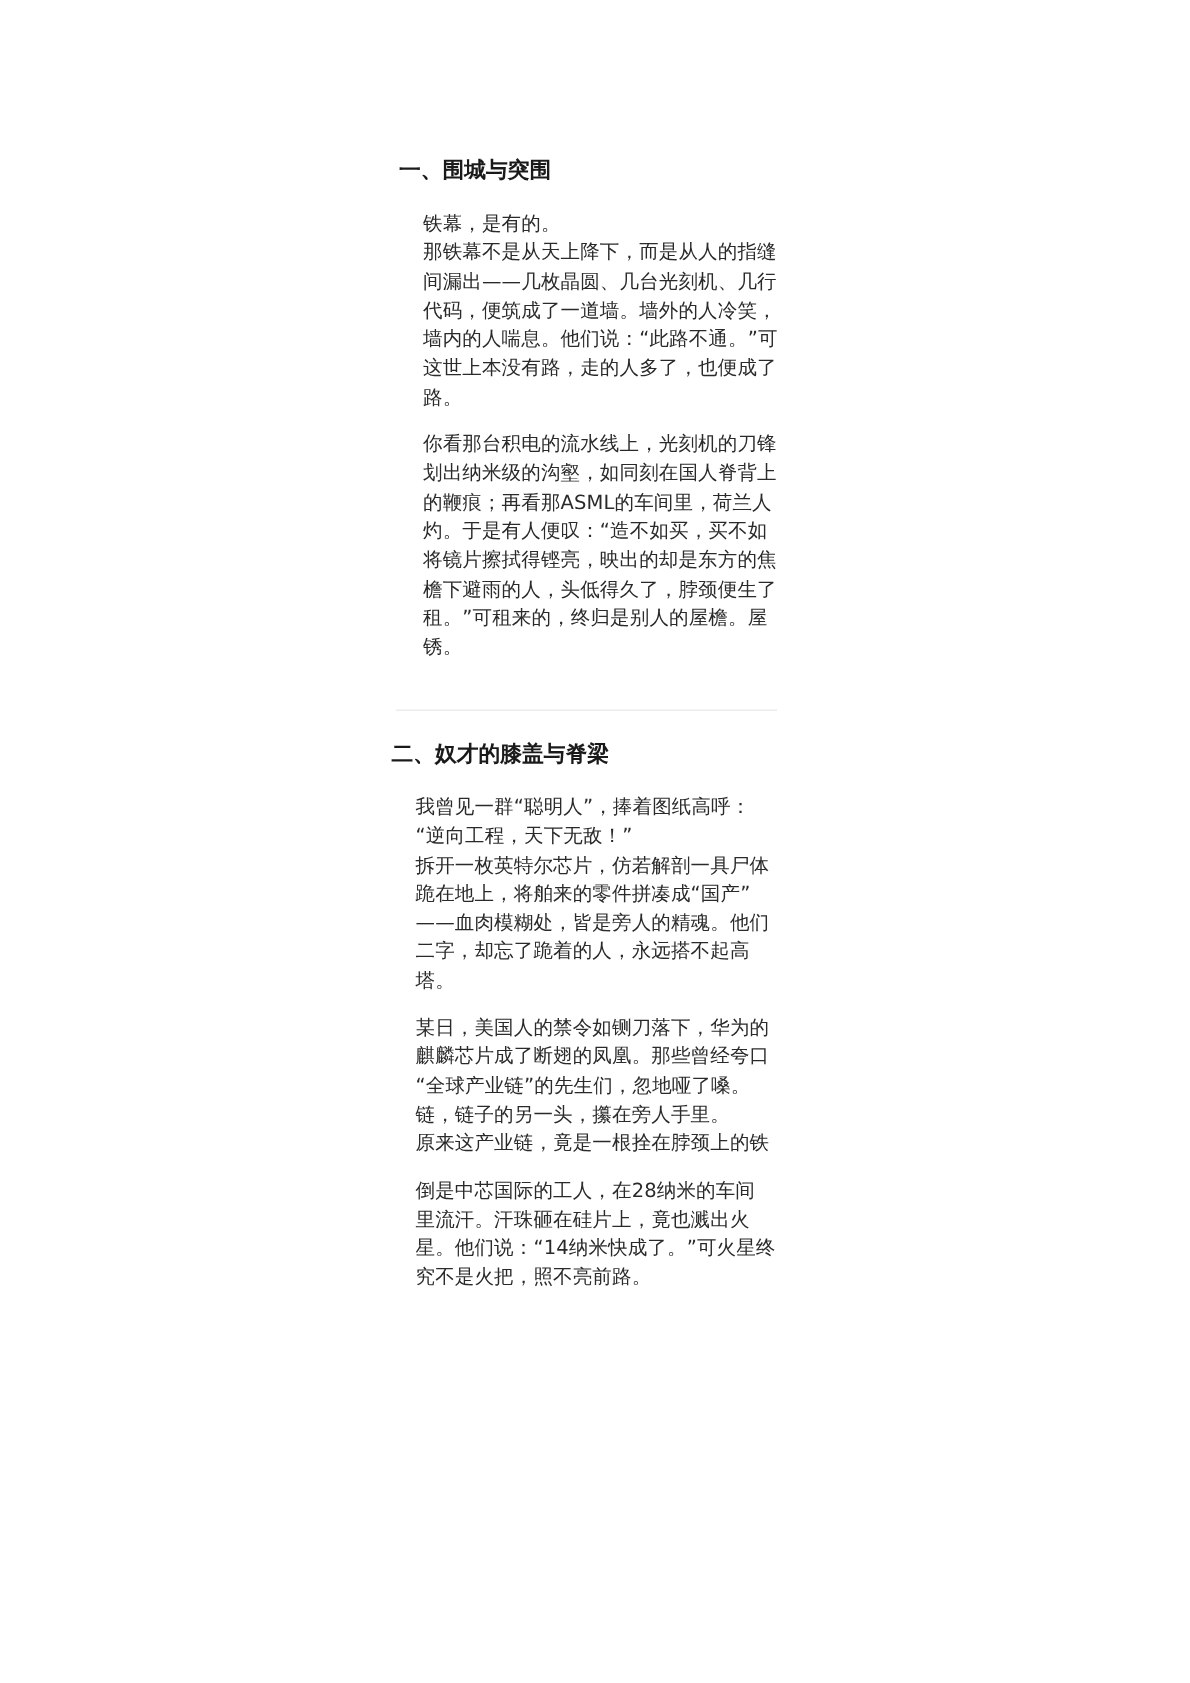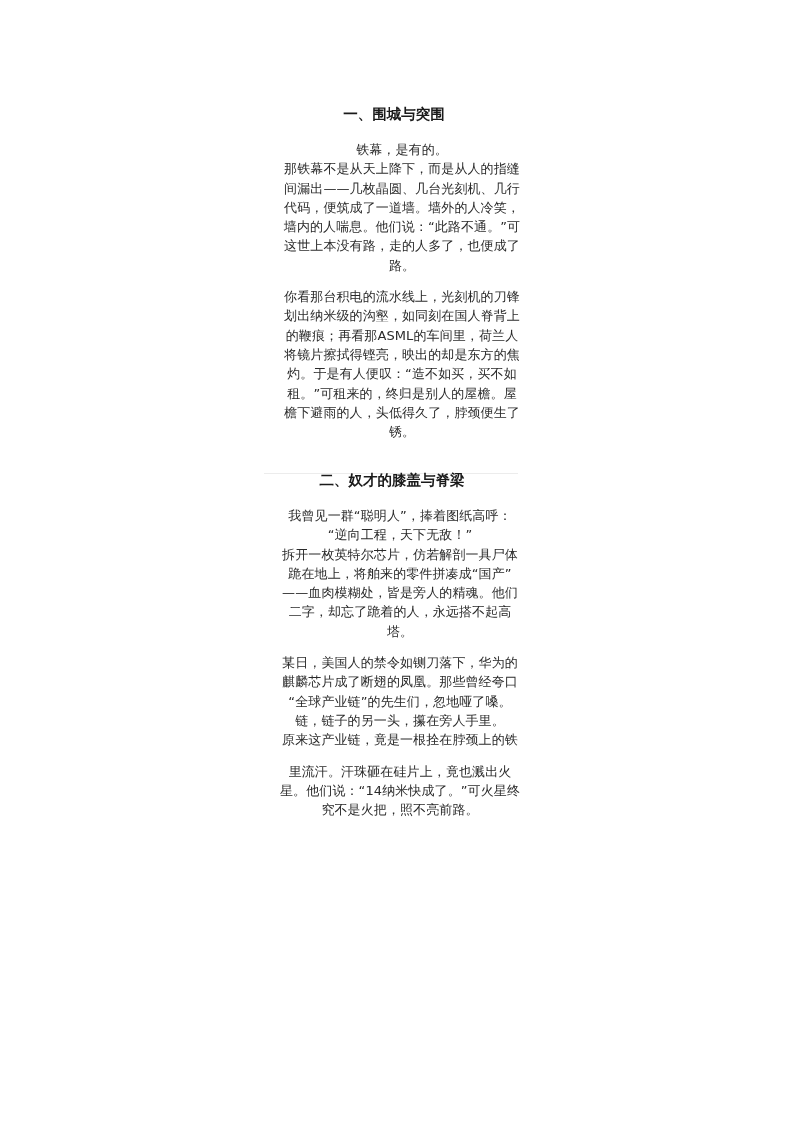--- a/index.html
+++ b/index.html
@@ -1,20 +1,20 @@
 <!DOCTYPE html>
 <html><head>
 <meta charset="utf-8">
 <style>
   html, body { margin: 0; padding: 0; background: #ffffff; }
   body { width: 793px; height: 1122px; position: relative; overflow: hidden;
          font-family: "DejaVu Sans", "Liberation Sans", sans-serif; color: #222; }
-  .section { position: absolute; text-align: center; }
+  .section { position: absolute; }
   .s1 { left: 266px; top: 104px; width: 256px; }
-  .s2 { left: 261px; top: 470px; width: 262px; }
+  .s2 { left: 261px; top: 493px; width: 262px; }
   h2 { margin: 0 0 16px 0; font-size: 14.5px; font-weight: bold; color: #1a1a1a; line-height: 20px; }
   p { margin: 0 0 12px 16px; font-size: 13px; line-height: 19.3px; color: #2a2a2a; letter-spacing: 0.1px; }
   .line { display: block; white-space: nowrap; }
   .divider { position: absolute; left: 264px; top: 473px; width: 254px; height: 1px; background: #ececec; }
 </style>
 </head>
 <body>
 
 <div class="section s1">
   <h2>一、围城与突围</h2>
@@ -24,24 +24,24 @@
       <span class="line">间漏出——几枚晶圆、几台光刻机、几行</span>
       <span class="line">代码，便筑成了一道墙。墙外的人冷笑，</span>
       <span class="line">墙内的人喘息。他们说：“此路不通。”可</span>
       <span class="line">这世上本没有路，走的人多了，也便成了</span>
       <span class="line">路。</span>
     </p>
   <p>
       <span class="line">你看那台积电的流水线上，光刻机的刀锋</span>
       <span class="line">划出纳米级的沟壑，如同刻在国人脊背上</span>
       <span class="line">的鞭痕；再看那ASML的车间里，荷兰人</span>
+      <span class="line">灼。于是有人便叹：“造不如买，买不如</span>
       <span class="line">将镜片擦拭得铿亮，映出的却是东方的焦</span>
-      <span class="line">灼。于是有人便叹：“造不如买，买不如</span>
+      <span class="line">檐下避雨的人，头低得久了，脖颈便生了</span>
       <span class="line">租。”可租来的，终归是别人的屋檐。屋</span>
-      <span class="line">檐下避雨的人，头低得久了，脖颈便生了</span>
       <span class="line">锈。</span>
     </p>
 </div>
 
 <div class="divider"></div>
 
 <div class="section s2">
   <h2>二、奴才的膝盖与脊梁</h2>
   <p>
       <span class="line">我曾见一群“聪明人”，捧着图纸高呼：</span>
@@ -53,17 +53,18 @@
       <span class="line">塔。</span>
     </p>
   <p>
       <span class="line">某日，美国人的禁令如铡刀落下，华为的</span>
       <span class="line">麒麟芯片成了断翅的凤凰。那些曾经夸口</span>
       <span class="line">“全球产业链”的先生们，忽地哑了嗓。</span>
       <span class="line">链，链子的另一头，攥在旁人手里。</span>
       <span class="line">原来这产业链，竟是一根拴在脖颈上的铁</span>
     </p>
   <p>
+      <span class="line">倒是中芯国际的工人，在28纳米的车间</span>
       <span class="line">里流汗。汗珠砸在硅片上，竟也溅出火</span>
       <span class="line">星。他们说：“14纳米快成了。”可火星终</span>
       <span class="line">究不是火把，照不亮前路。</span>
     </p>
 </div>
 
 </body></html>

